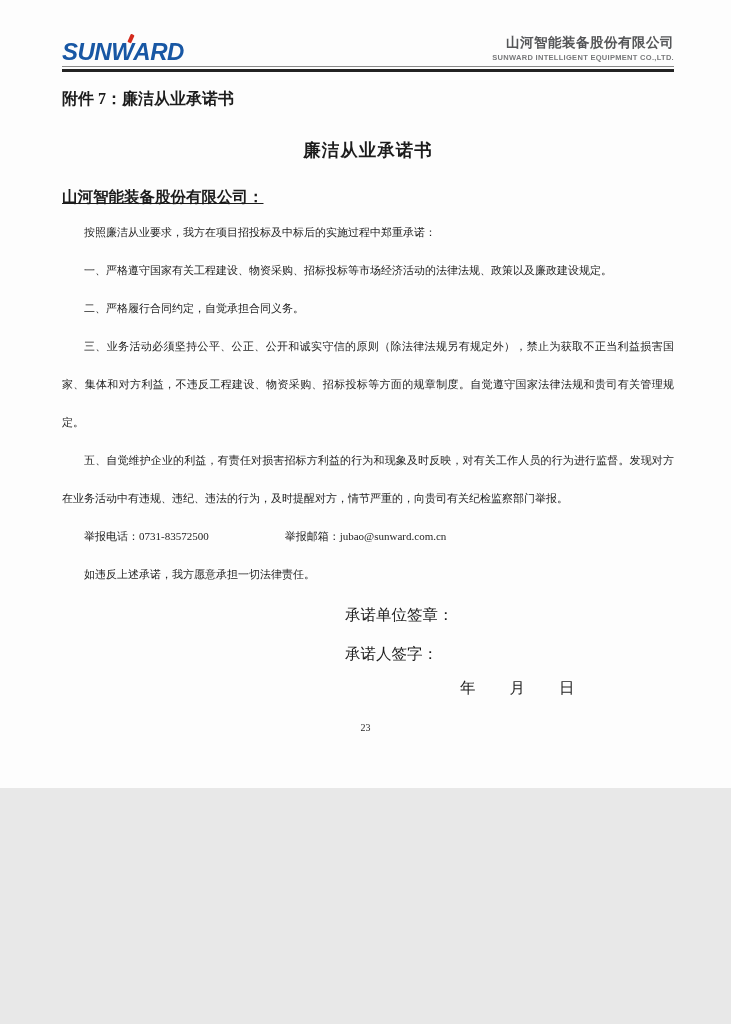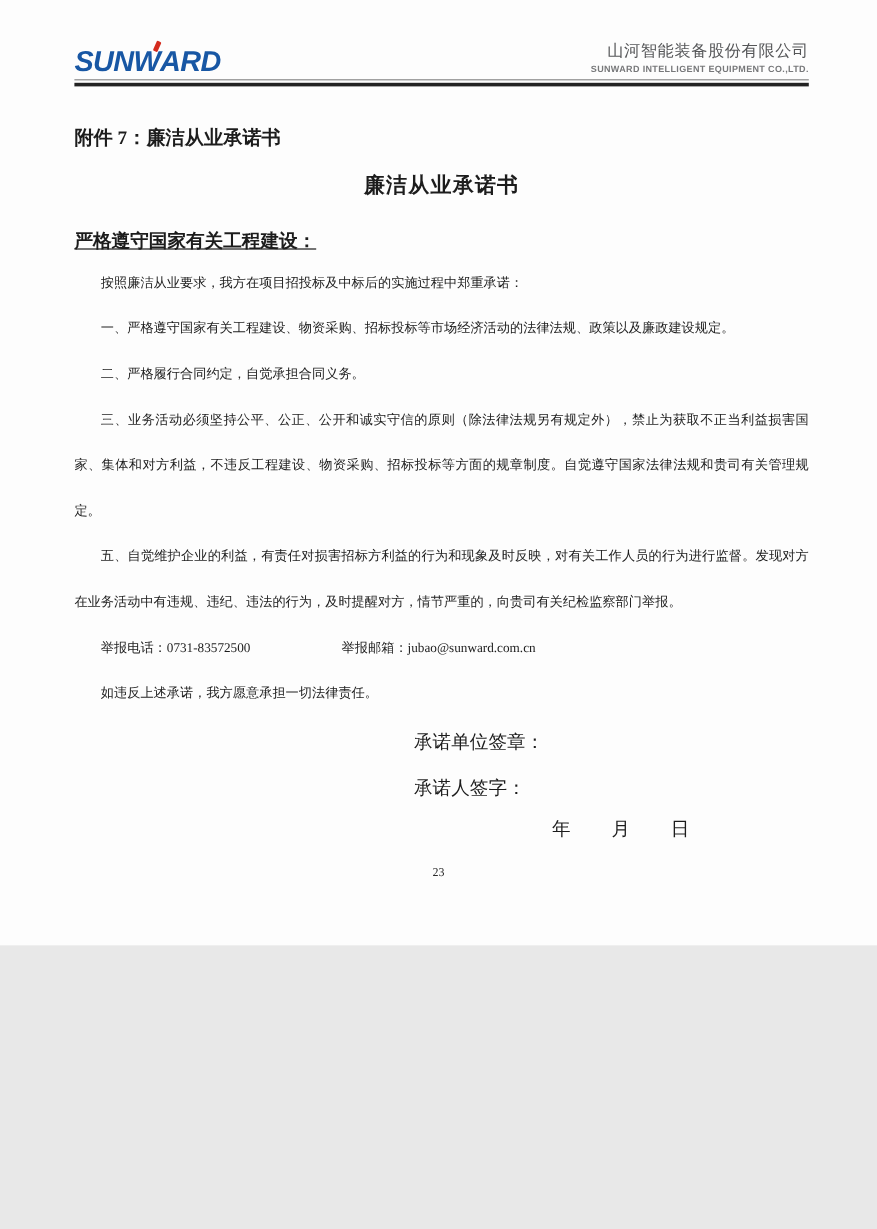--- a/index.html
+++ b/index.html
@@ -43,47 +43,47 @@
     right: 1px;
     width: 3.5px;
     height: 9px;
     background: #d42b1e;
     transform: rotate(24deg);
     border-radius: 1px;
   }
   .hdr-company { text-align: right; line-height: 1.25; }
   .hdr-company .cn {
     font-family: "Liberation Sans", "DejaVu Sans", sans-serif;
-    font-weight: normal;
+    font-weight: bold;
     font-size: 13.5px;
     color: #555658;
     letter-spacing: 0.5px;
   }
   .hdr-company .en {
     font-family: "Liberation Sans", "DejaVu Sans", sans-serif;
     font-weight: bold;
     font-size: 7.5px;
     color: #77787a;
     letter-spacing: 0.3px;
     margin-top: 1px;
   }
   .hdr-rule {
     margin-top: 4px;
     border-top: 1px solid #8a8a8a;
     padding-top: 2px;
   }
   .hdr-rule .bar { height: 3px; background: #232323; }
   
   .attachment-heading {
-    margin-top: 33px;
+    margin-top: 17px;
     font-size: 16px;
     font-weight: bold;
   }
   .doc-title {
-    margin-top: 16px;
+    margin-top: 28px;
     text-align: center;
     font-size: 17.5px;
     font-weight: bold;
     letter-spacing: 1px;
   }
   .addressee {
     margin-top: 25px;
     font-size: 15.5px;
     font-weight: bold;
     text-decoration: underline;
@@ -123,21 +123,21 @@
         <div class="cn">山河智能装备股份有限公司</div>
         <div class="en">SUNWARD INTELLIGENT EQUIPMENT CO.,LTD.</div>
       </div>
     </div>
     <div class="hdr-rule">
       <div class="bar"></div>
     </div>
 
     <div class="attachment-heading">附件 7：廉洁从业承诺书</div>
     <div class="doc-title">廉洁从业承诺书</div>
-    <div class="addressee">严格遵守国家有关工程建设：</div>
+    <div class="addressee">山河智能装备股份有限公司：</div>
 
     <div class="body-text">
       <p class="para">按照廉洁从业要求，我方在项目招投标及中标后的实施过程中郑重承诺：</p>
       <p class="para">一、严格遵守国家有关工程建设、物资采购、招标投标等市场经济活动的法律法规、政策以及廉政建设规定。</p>
       <p class="para">二、严格履行合同约定，自觉承担合同义务。</p>
       <p class="para">三、业务活动必须坚持公平、公正、公开和诚实守信的原则（除法律法规另有规定外），禁止为获取不正当利益损害国家、集体和对方利益，不违反工程建设、物资采购、招标投标等方面的规章制度。自觉遵守国家法律法规和贵司有关管理规定。</p>
       <p class="para">五、自觉维护企业的利益，有责任对损害招标方利益的行为和现象及时反映，对有关工作人员的行为进行监督。发现对方在业务活动中有违规、违纪、违法的行为，及时提醒对方，情节严重的，向贵司有关纪检监察部门举报。</p>
 
       <p class="contact-line"><span>举报电话：</span><span>0731-83572500</span><span class="email-label">举报邮箱：</span><span>jubao@sunward.com.cn</span></p>
       <p class="contact-line">如违反上述承诺，我方愿意承担一切法律责任。</p>

